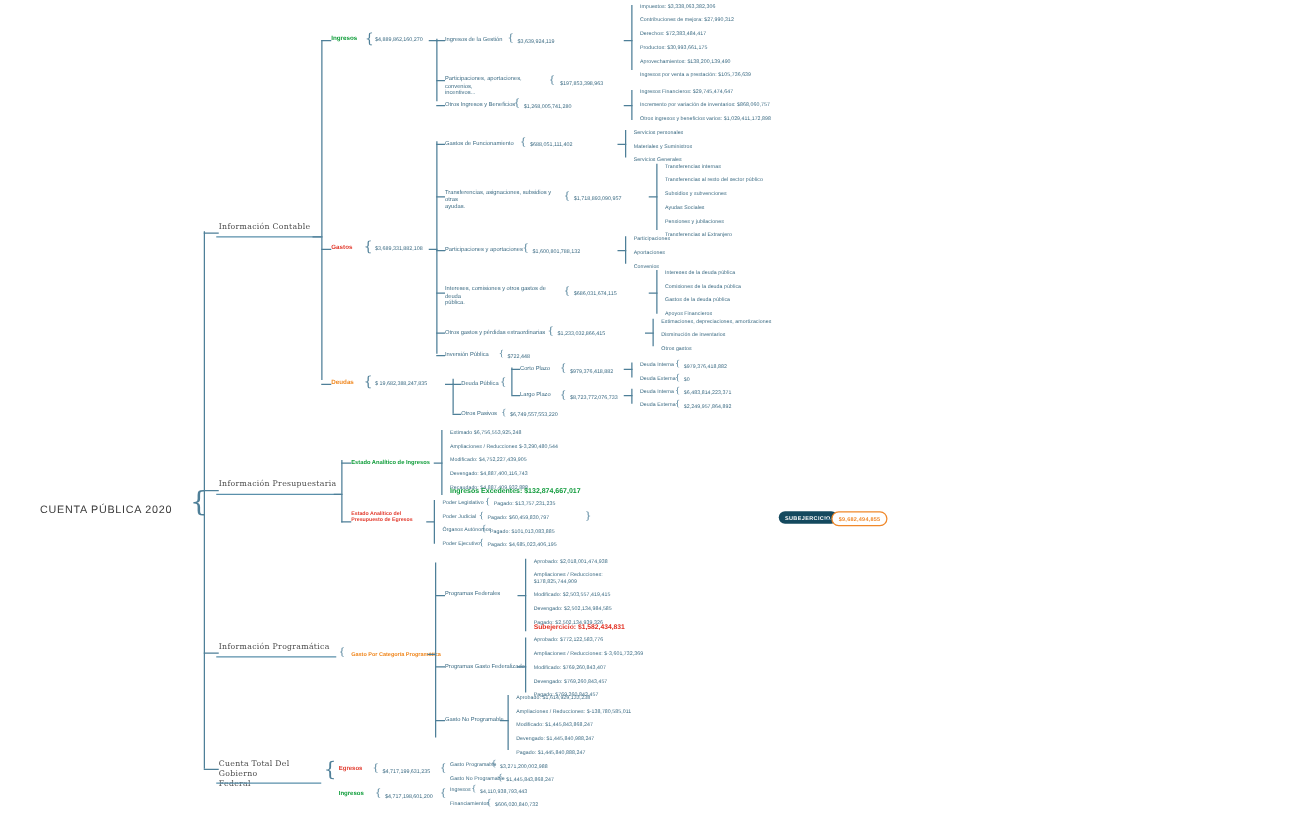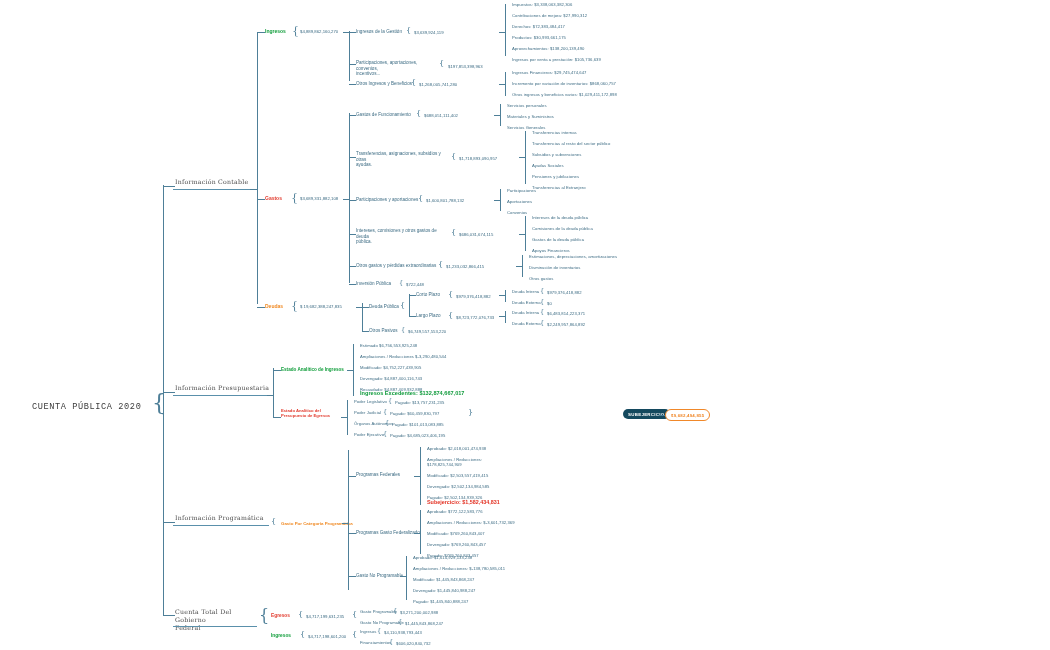--- a/index.html
+++ b/index.html
@@ -7,21 +7,21 @@
     width:1050px;height:650px;position:relative;overflow:hidden;
     font-family:"Liberation Sans", sans-serif;
     color:#2f5f77;
   }
   .node{position:absolute;white-space:pre-wrap;line-height:1.25;}
   .leaf{font-size:4.2px;color:#3d6c84;letter-spacing:.05px;}
   .mid{font-size:4.6px;color:#3d6c84;}
   .amt{font-size:4.3px;color:#3d6c84;}
   .hand{font-family:"DejaVu Serif", serif;font-size:6.2px;color:#4a4a4a;
         letter-spacing:.25px;}
-  .root{font-family:Liberation Mono, monospace;font-size:8.6px;color:#3b3b3b;
+  .root{font-family:Liberation Sans, sans-serif;font-size:8.6px;color:#3b3b3b;
         letter-spacing:.6px;}
   .green{color:#0f9d3a;font-weight:bold;}
   .red{color:#e23b2e;font-weight:bold;}
   .orange{color:#f08a24;font-weight:bold;}
   .gbold{color:#109b3c;font-weight:bold;font-size:5.6px;}
   .rbold{color:#e33224;font-weight:bold;font-size:5.4px;}
 
   .vline{position:absolute;border-left:1px solid #4e7f98;}
   .hline{position:absolute;border-top:1px solid #4e7f98;}
   .uline{position:absolute;border-top:1.1px solid #5a90ab;}

